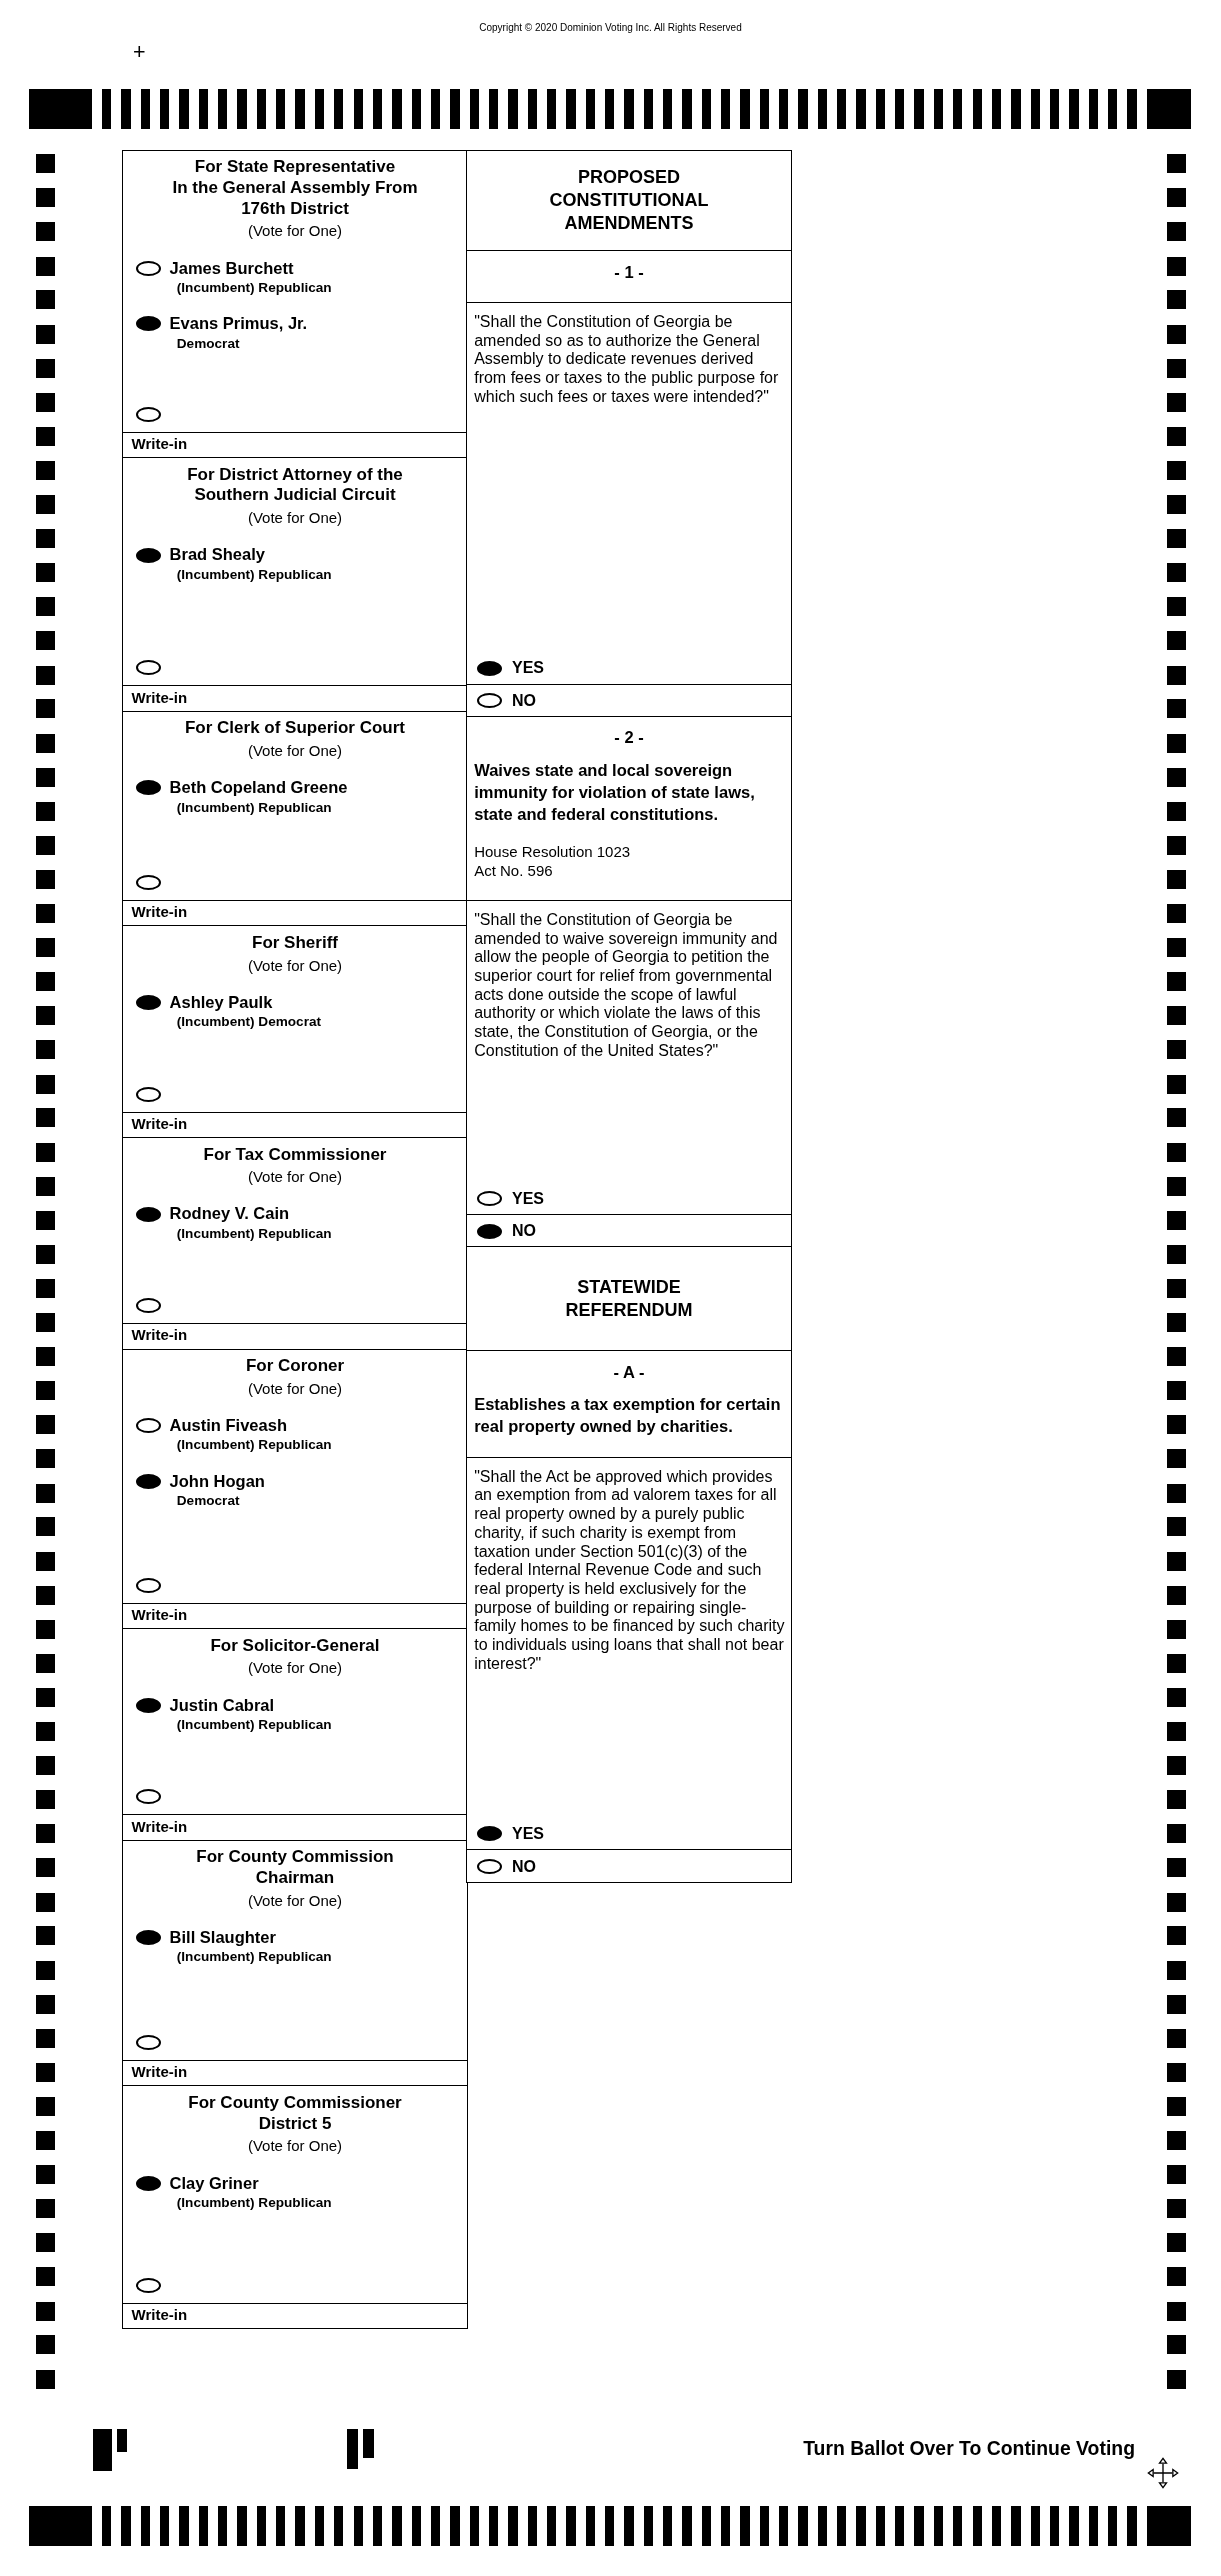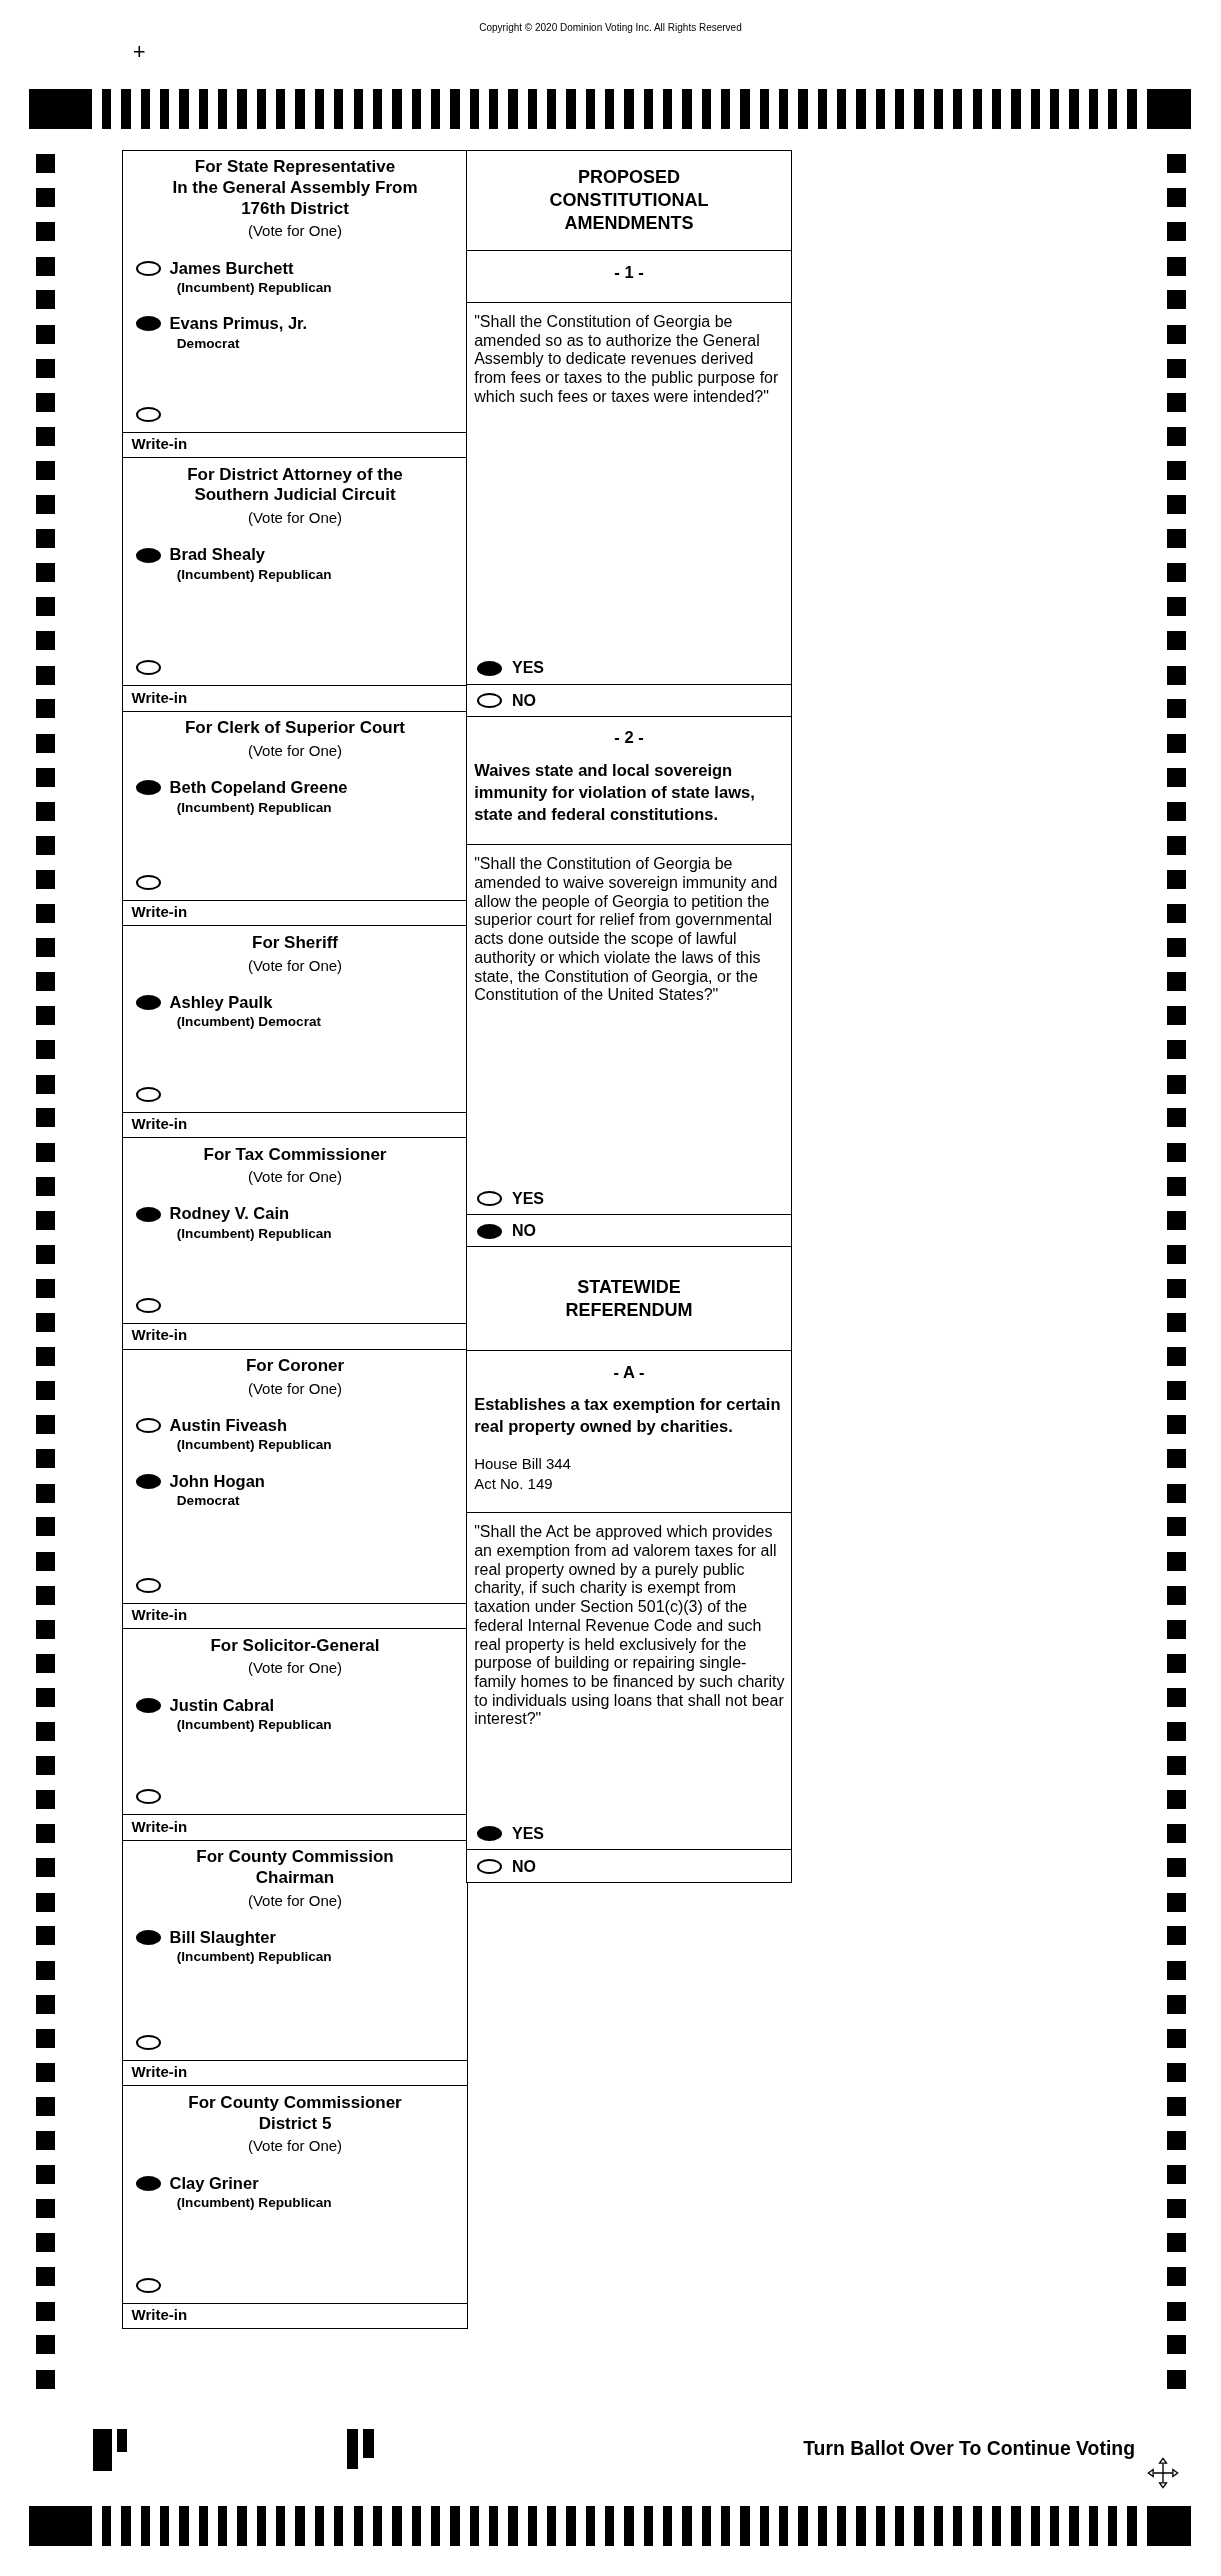--- a/index.html
+++ b/index.html
@@ -546,44 +546,44 @@
           </div>
           <div class="option-row">
             <span class="bubble"></span>
             <span class="option-label">NO</span>
           </div>
         </div>
       </section>
       <section class="measure sec-2">
         <div class="measure-number">- 2 -</div>
         <div class="measure-summary">Waives state and local sovereign immunity for violation of state laws, state and federal constitutions.</div>
+        <div class="measure-refs">
+          <div>House Resolution 1023</div>
+          <div>Act No. 596</div>
+        </div>
         <div class="measure-divider"></div>
         <div class="measure-question">"Shall the Constitution of Georgia be amended to waive sovereign immunity and allow the people of Georgia to petition the superior court for relief from governmental acts done outside the scope of lawful authority or which violate the laws of this state, the Constitution of Georgia, or the Constitution of the United States?"</div>
         <div class="options">
           <div class="option-row">
             <span class="bubble"></span>
             <span class="option-label">YES</span>
           </div>
           <div class="option-row">
             <span class="bubble filled"></span>
             <span class="option-label">NO</span>
           </div>
         </div>
       </section>
       <section class="header-box sec-3">
         <div>STATEWIDE</div>
         <div>REFERENDUM</div>
       </section>
       <section class="measure sec-4">
         <div class="measure-number">- A -</div>
         <div class="measure-summary">Establishes a tax exemption for certain real property owned by charities.</div>
-        <div class="measure-refs">
-          <div>House Bill 344</div>
-          <div>Act No. 149</div>
-        </div>
         <div class="measure-divider"></div>
         <div class="measure-question">"Shall the Act be approved which provides an exemption from ad valorem taxes for all real property owned by a purely public charity, if such charity is exempt from taxation under Section 501(c)(3) of the federal Internal Revenue Code and such real property is held exclusively for the purpose of building or repairing single-family homes to be financed by such charity to individuals using loans that shall not bear interest?"</div>
         <div class="options">
           <div class="option-row">
             <span class="bubble filled"></span>
             <span class="option-label">YES</span>
           </div>
           <div class="option-row">
             <span class="bubble"></span>
             <span class="option-label">NO</span>

